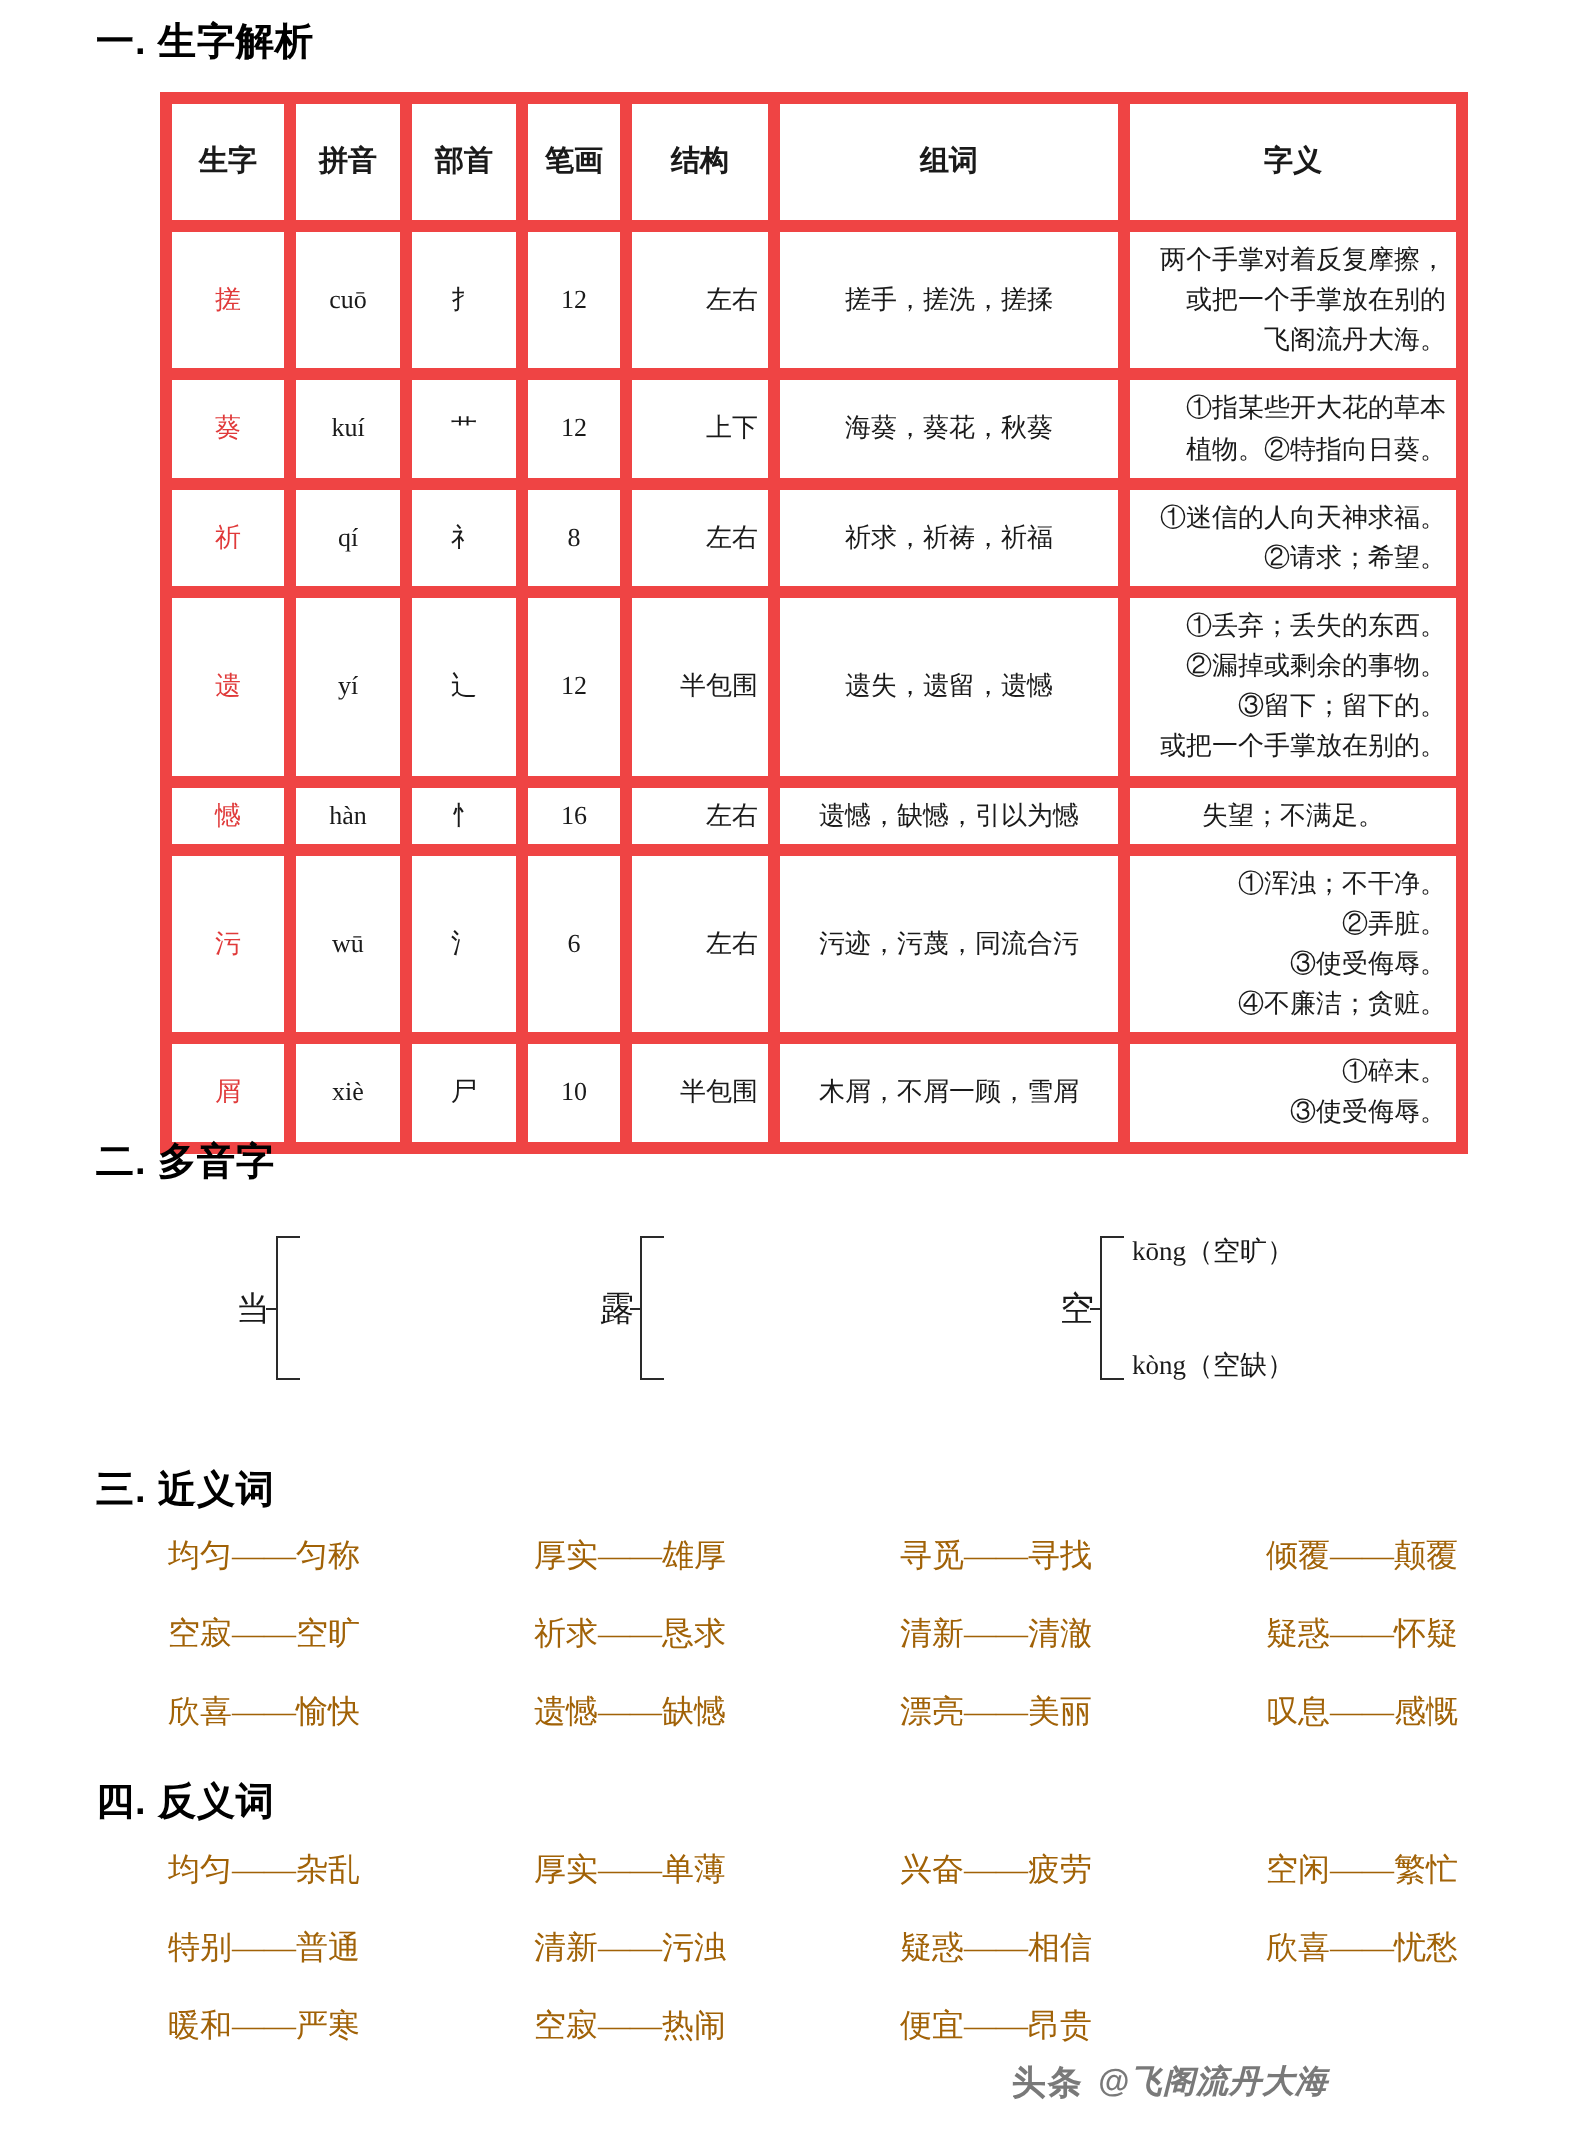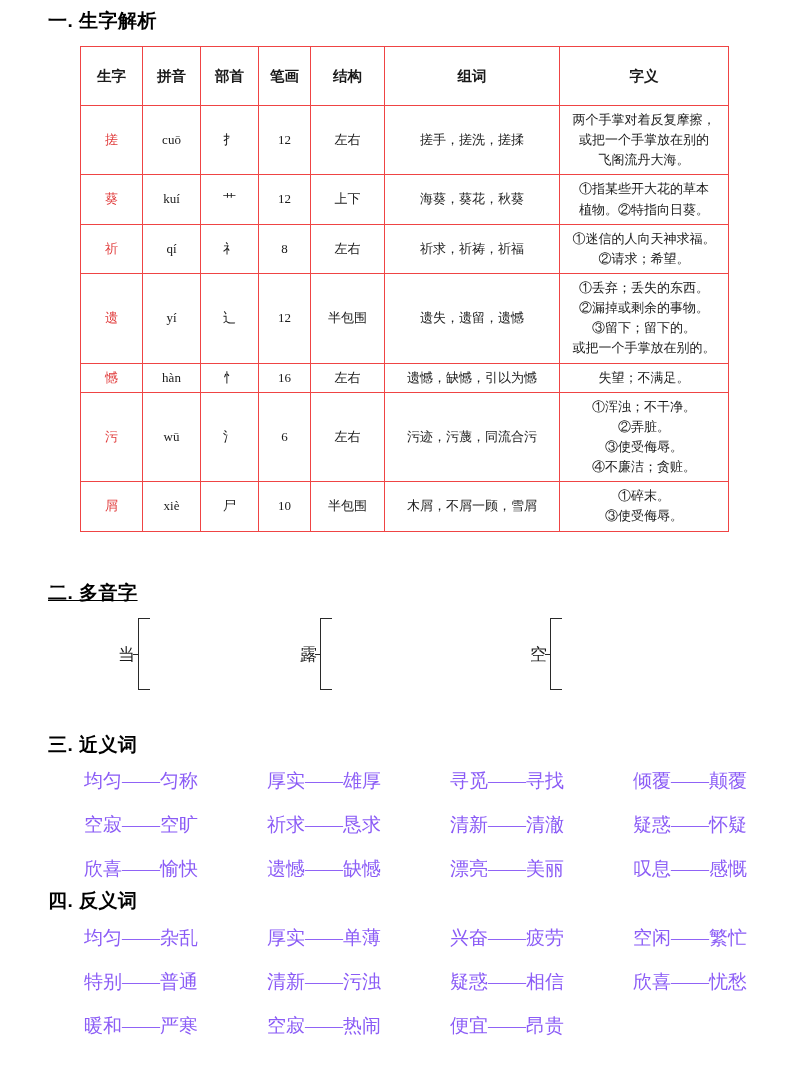--- a/index.html
+++ b/index.html
@@ -36,42 +36,42 @@
   
   .zi-table {
     position: absolute;
     left: 80px;
     top: 46px;
     width: 648px;
     border-collapse: collapse;
     table-layout: fixed;
   }
   .zi-table td, .zi-table th {
-    border: 1px solid #ef4444;
+    border: 6px solid #ef4444;
     padding: 4px 5px;
     vertical-align: middle;
     font-size: 13px;
     line-height: 1.55;
   }
   .zi-table thead th {
     font-family: "Liberation Sans", "DejaVu Sans", sans-serif;
     font-weight: bold;
     font-size: 14.5px;
     text-align: center;
     height: 50px;
   }
   .col-zi    { width: 62px; }
   .col-pin   { width: 58px; }
   .col-bu    { width: 58px; }
   .col-bi    { width: 52px; }
   .col-jie   { width: 74px; }
   .col-zuci  { width: 175px; }
   .col-ziyi  { width: 169px; }
 
-  .cell-center { text-align: center; }
+  .cell-center { text-align: right; }
   .cell-zi {
     color: #e03a3a;
     font-size: 16px;
     font-weight: normal;
     text-align: center;
   }
   .cell-pinyin {
     text-align: center;
     font-family: "Liberation Serif", "DejaVu Serif", serif;
     font-size: 13.5px;
@@ -83,21 +83,21 @@
   .cell-strokes {
     text-align: center;
     font-size: 13.5px;
   }
   .cell-zuci {
     text-align: center;
     font-size: 13px;
     white-space: nowrap;
   }
   .cell-ziyi {
-    text-align: center;
+    text-align: right;
     font-size: 12px;
     line-height: 1.6;
     padding-left: 6px;
     padding-right: 4px;
   }
   .cell-ziyi.centered {
     text-align: center;
   }
   .cell-ziyi div { white-space: nowrap; }
 
@@ -143,23 +143,23 @@
   }
 
   
   .word-grid {
     position: absolute;
     display: grid;
     grid-template-columns: repeat(4, 183px);
     row-gap: 18px;
   }
   .word-pair {
-    font-size: 19px;
+    font-size: 16px;
     white-space: nowrap;
-    color: #8b5cf6;
+    color: #a16207;
   }
 
   
   .watermark {
     position: absolute;
     right: 24px;
     bottom: 18px;
     display: flex;
     align-items: center;
     gap: 7px;
@@ -293,34 +293,38 @@
           <td class="cell-center">半包围</td>
           <td class="cell-zuci">木屑，不屑一顾，雪屑</td>
           <td class="cell-ziyi">
             <div>①碎末。</div>
             <div>③使受侮辱。</div>
           </td>
         </tr>
       </tbody>
   </table>
 
-  <div class="section-heading" style="left:48px; top:580px;text-decoration:underline;">二. 多音字</div>
+  <div class="section-heading" style="left:48px; top:568px;">二. 多音字</div>
 
   <div id="poly-container">
       <div class="poly-group" style="left: 118px; top: 618px;">
         <div class="poly-char">当</div>
         <div class="poly-bracket"></div>
       </div>
       <div class="poly-group" style="left: 300px; top: 618px;">
         <div class="poly-char">露</div>
         <div class="poly-bracket"></div>
       </div>
       <div class="poly-group" style="left: 530px; top: 618px;">
         <div class="poly-char">空</div>
         <div class="poly-bracket"></div>
+        <div class="poly-readings">
+          <span>kōng（空旷）</span>
+          <span>kòng（空缺）</span>
+        </div>
       </div>
     </div>
 
   <div class="section-heading" style="left:48px; top:732px;">三. 近义词</div>
 
   <div class="word-grid" id="syn-grid" style="left:84px; top:768px;">
       <div class="word-pair">均匀——匀称</div>
       <div class="word-pair">厚实——雄厚</div>
       <div class="word-pair">寻觅——寻找</div>
       <div class="word-pair">倾覆——颠覆</div>
@@ -343,14 +347,18 @@
       <div class="word-pair">空闲——繁忙</div>
       <div class="word-pair">特别——普通</div>
       <div class="word-pair">清新——污浊</div>
       <div class="word-pair">疑惑——相信</div>
       <div class="word-pair">欣喜——忧愁</div>
       <div class="word-pair">暖和——严寒</div>
       <div class="word-pair">空寂——热闹</div>
       <div class="word-pair">便宜——昂贵</div>
     </div>
 
+  <div class="watermark">
+    <span class="wm-brand">头条</span>
+    <span class="wm-user">@飞阁流丹大海</span>
+  </div>
 
 </div>
 
 </body></html>

